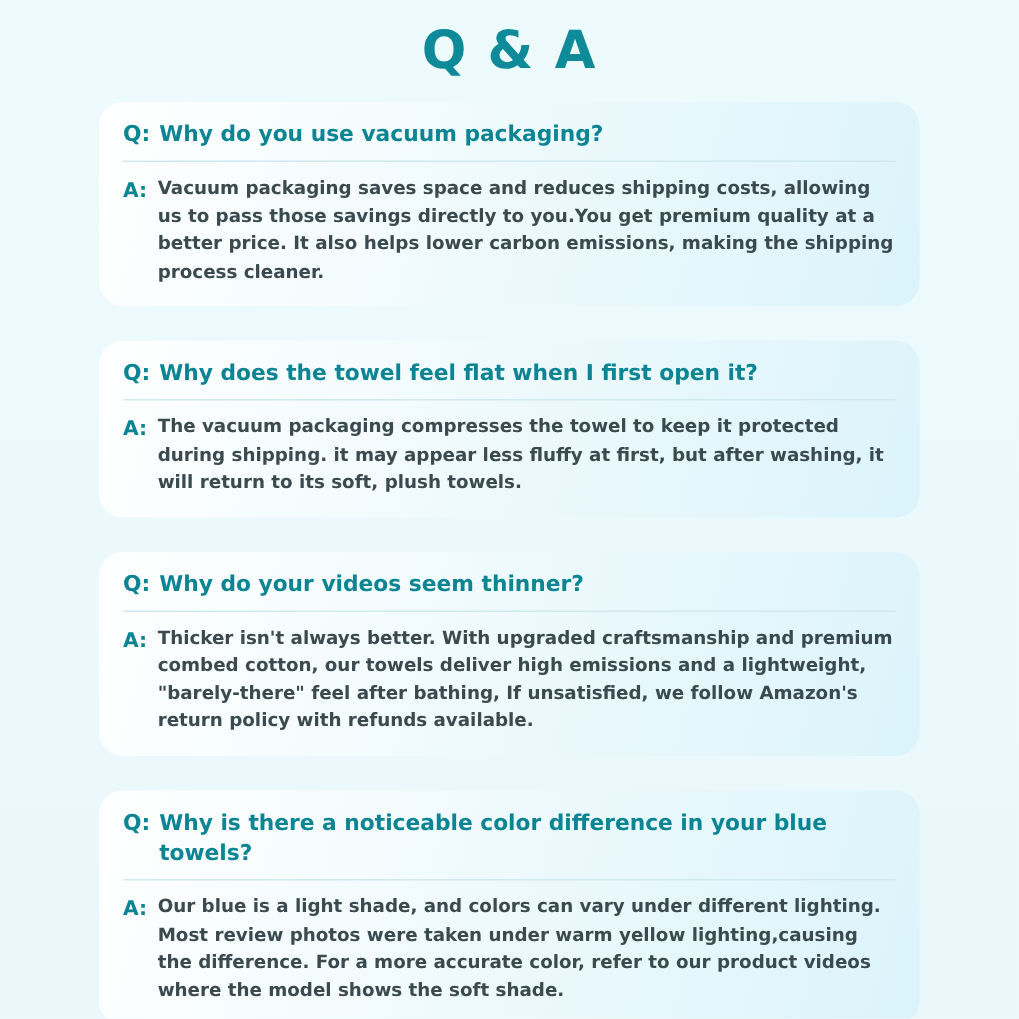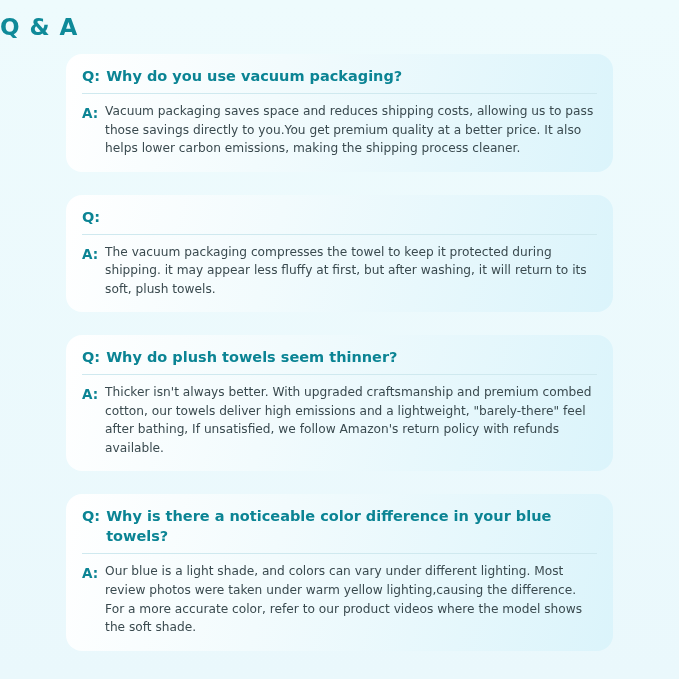--- a/index.html
+++ b/index.html
@@ -14,22 +14,23 @@
     overflow: hidden;
   }
   .page {
     width: 679px;
     height: 679px;
     box-sizing: border-box;
     position: relative;
     background: linear-gradient(180deg, #eefbfd 0%, #eaf8fc 100%);
   }
   .title {
+    text-align: center;
     color: #0f8a99;
-    font-size: 23px;
+    font-size: 35px;
     font-weight: bold;
     letter-spacing: 1px;
     padding-top: 14px;
     margin: 0 0 14px 0;
     font-family: "DejaVu Sans", sans-serif;
   }
   .faq-list {
     padding: 0 66px;
     box-sizing: border-box;
   }
@@ -72,20 +73,21 @@
   .a-label {
     color: #0b8494;
     font-weight: bold;
     font-size: 13.5px;
     margin-right: 7px;
     padding-top: 1px;
     white-space: nowrap;
   }
   .a-text {
     flex: 1;
+    font-weight: bold;
   }
 </style>
 </head>
 <body>
 
 <div class="page">
 
   <h1 class="title">Q &amp; A</h1>
 
   <div class="faq-list">
@@ -98,32 +100,33 @@
       <div class="divider"></div>
       <div class="a-row">
         <span class="a-label">A:</span>
         <span class="a-text">Vacuum packaging saves space and reduces shipping costs, allowing us to pass those savings directly to you.You get premium quality at a better price. It also helps lower carbon emissions, making the shipping process cleaner.</span>
       </div>
     </div>
 
     <div class="faq-card">
       <div class="q-row">
         <span class="q-label">Q:</span>
+        <span class="q-text">Why does the towel feel flat when I first open it?</span>
       </div>
       <div class="divider"></div>
       <div class="a-row">
         <span class="a-label">A:</span>
         <span class="a-text">The vacuum packaging compresses the towel to keep it protected during shipping. it may appear less fluffy at first, but after washing, it will return to its soft, plush towels.</span>
       </div>
     </div>
 
     <div class="faq-card">
       <div class="q-row">
         <span class="q-label">Q:</span>
-        <span class="q-text">Why do plush towels seem thinner?</span>
+        <span class="q-text">Why do your videos seem thinner?</span>
       </div>
       <div class="divider"></div>
       <div class="a-row">
         <span class="a-label">A:</span>
         <span class="a-text">Thicker isn't always better. With upgraded craftsmanship and premium combed cotton, our towels deliver high emissions and a lightweight, "barely-there" feel after bathing, If unsatisfied, we follow Amazon's return policy with refunds available.</span>
       </div>
     </div>
 
     <div class="faq-card">
       <div class="q-row">

